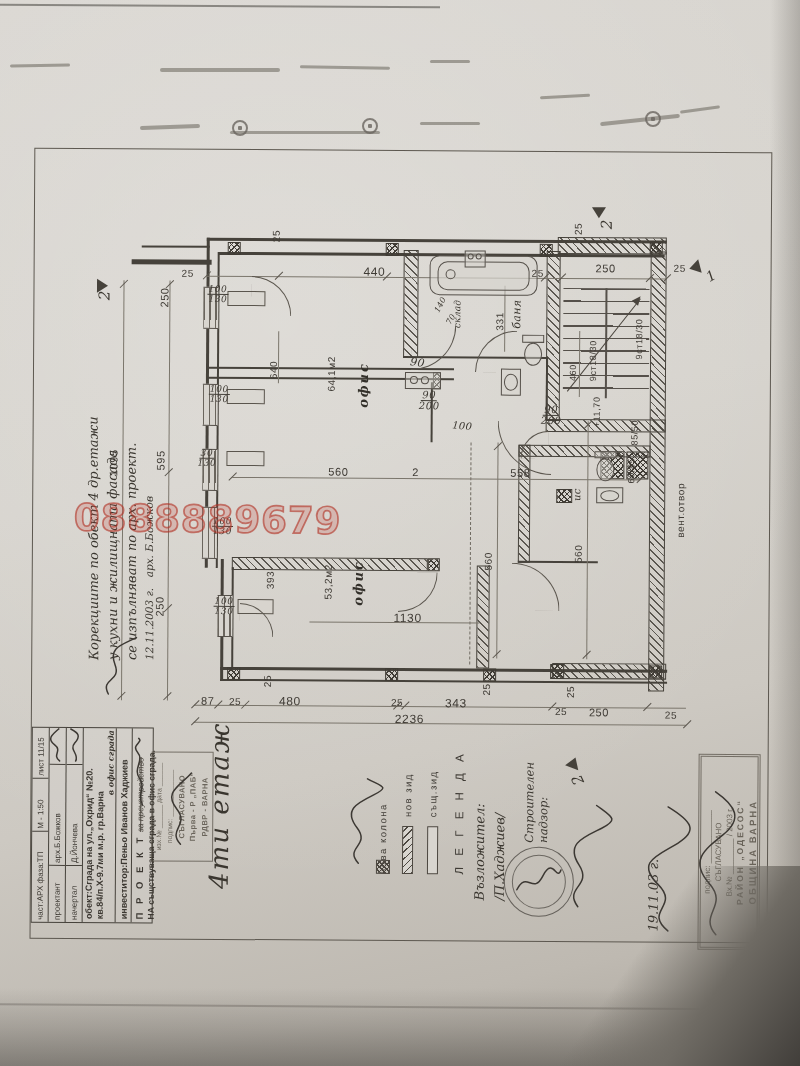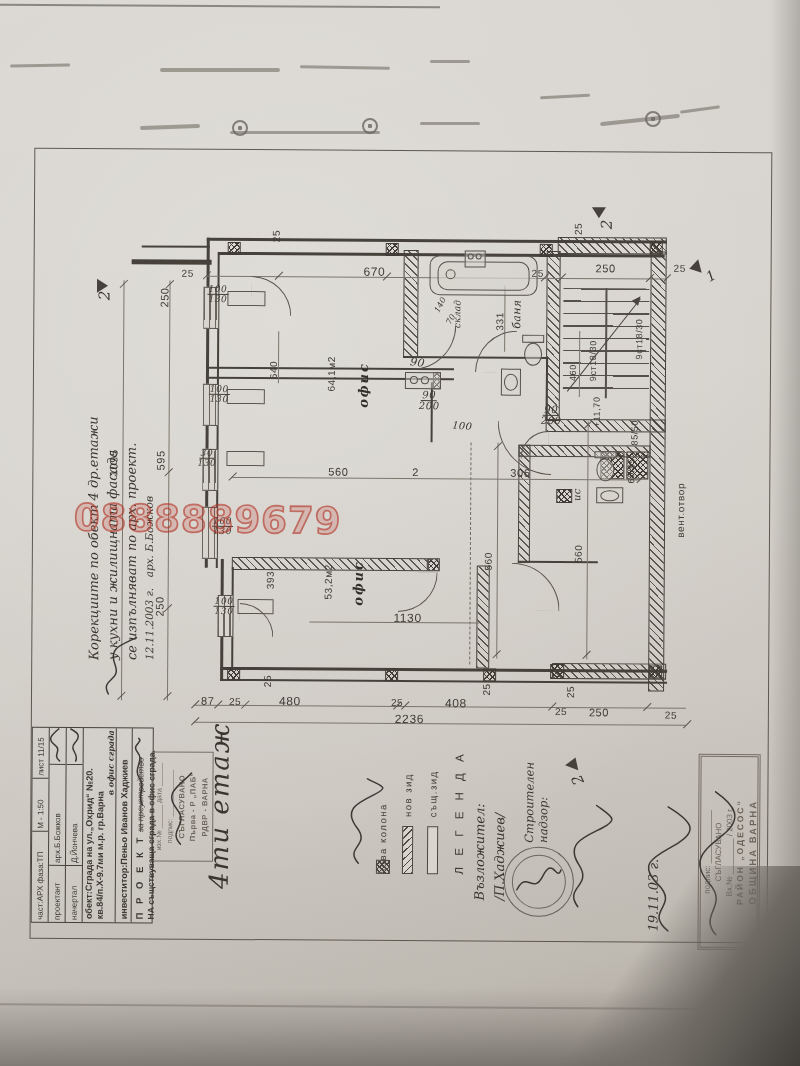--- a/index.html
+++ b/index.html
@@ -245,21 +245,21 @@
         <div class="fx el" style="left: 503px; top: 373px; width: 14px; height: 17px;"></div>
         <div class="fx" style="left: 594px; top: 450px; width: 22px; height: 7px;"></div>
         <div class="fx el" style="left: 596px; top: 457px; width: 18px; height: 23px;"></div>
         <div class="fx" style="left: 596px; top: 486px; width: 27px; height: 16px;"></div>
         <div class="fx el" style="left: 600px; top: 489px; width: 19px; height: 11px;"></div>
         <div class="tri" style="left: 94px; top: 282px; transform: rotate(-90deg);"></div>
         <div class="tri" style="left: 590px; top: 206px; transform: rotate(0deg);"></div>
         <div class="tri" style="left: 686px; top: 260px; transform: rotate(75deg);"></div>
         <div class="tri" style="left: 568px; top: 756px; transform: rotate(-160deg);"></div>
         <span class="lab" style="left: 270px; top: 243px; font-size: 10px; transform: rotate(-90deg);">25</span>
-        <span class="lab" style="left: 362px; top: 266px; font-size: 12px; transform: none;">670</span>
+        <span class="lab" style="left: 362px; top: 266px; font-size: 12px; transform: none;">440</span>
         <span class="lab" style="left: 158px; top: 309px; font-size: 11px; transform: rotate(-90deg);">250</span>
         <span class="lab" style="left: 180px; top: 270px; font-size: 10px; transform: none;">25</span>
         <span class="lab frac" style="left: 206px; top: 286px; font-size: 9px; transform: none;"><span class="ft">100</span><span>130</span></span>
         <span class="lab frac" style="left: 208px; top: 386px; font-size: 9px; transform: none;"><span class="ft">100</span><span>130</span></span>
         <span class="lab frac" style="left: 197px; top: 450px; font-size: 9px; transform: none;"><span class="ft">30</span><span>130</span></span>
         <span class="lab frac" style="left: 212px; top: 518px; font-size: 9px; transform: none;"><span class="ft">100</span><span>130</span></span>
         <span class="lab frac" style="left: 214px; top: 598px; font-size: 9px; transform: none;"><span class="ft">100</span><span>130</span></span>
         <span class="lab hand" style="left: 96px; top: 302px; font-size: 15px; transform: rotate(-90deg);">2</span>
         <span class="lab" style="left: 108px; top: 478px; font-size: 11px; transform: rotate(-90deg);">1095</span>
         <span class="lab" style="left: 155px; top: 472px; font-size: 11px; transform: rotate(-90deg);">595</span>
@@ -280,34 +280,34 @@
         <span class="lab" style="left: 326px; top: 392px; font-size: 10px; transform: rotate(-90deg);">64,1м2</span>
         <span class="lab handb" style="left: 356px; top: 408px; font-size: 13px; transform: rotate(-90deg);">офис</span>
         <span class="lab hand" style="left: 410px; top: 356px; font-size: 11px; transform: rotate(8deg);">90</span>
         <span class="lab frac" style="left: 418px; top: 390px; font-size: 10px; transform: none;"><span class="ft">90</span><span>200</span></span>
         <span class="lab frac" style="left: 540px; top: 404px; font-size: 10px; transform: none;"><span class="ft">90</span><span>200</span></span>
         <span class="lab" style="left: 592px; top: 426px; font-size: 9px; transform: rotate(-90deg);">+11,70</span>
         <span class="lab" style="left: 630px; top: 444px; font-size: 9px; transform: rotate(-90deg);">85/50</span>
         <span class="lab" style="left: 627px; top: 482px; font-size: 9px; transform: rotate(-90deg);">60/85</span>
         <span class="lab" style="left: 328px; top: 467px; font-size: 11px; transform: none;">560</span>
         <span class="lab" style="left: 412px; top: 467px; font-size: 11px; transform: none;">2</span>
-        <span class="lab" style="left: 510px; top: 467px; font-size: 11px; transform: none;">306</span>
+        <span class="lab" style="left: 510px; top: 467px; font-size: 11px; transform: none;">558</span>
         <span class="lab" style="left: 484px; top: 570px; font-size: 10px; transform: rotate(-90deg);">560</span>
         <span class="lab" style="left: 574px; top: 562px; font-size: 10px; transform: rotate(-90deg);">560</span>
         <span class="lab hand" style="left: 572px; top: 500px; font-size: 10px; transform: rotate(-90deg);">ис</span>
         <span class="lab handb" style="left: 352px; top: 606px; font-size: 13px; transform: rotate(-90deg);">офис</span>
         <span class="lab" style="left: 324px; top: 600px; font-size: 10px; transform: rotate(-90deg);">53,2м2</span>
         <span class="lab" style="left: 266px; top: 590px; font-size: 10px; transform: rotate(-90deg);">393</span>
         <span class="lab" style="left: 394px; top: 612px; font-size: 12px; transform: none;">1130</span>
         <span class="lab" style="left: 264px; top: 688px; font-size: 10px; transform: rotate(-90deg);">25</span>
         <span class="lab" style="left: 202px; top: 697px; font-size: 11px; transform: none;">87</span>
         <span class="lab" style="left: 230px; top: 698px; font-size: 10px; transform: none;">25</span>
         <span class="lab" style="left: 280px; top: 696px; font-size: 12px; transform: none;">480</span>
         <span class="lab" style="left: 392px; top: 698px; font-size: 10px; transform: none;">25</span>
-        <span class="lab" style="left: 446px; top: 697px; font-size: 12px; transform: none;">408</span>
+        <span class="lab" style="left: 446px; top: 697px; font-size: 12px; transform: none;">343</span>
         <span class="lab" style="left: 396px; top: 713px; font-size: 12px; transform: none;">2236</span>
         <span class="lab" style="left: 483px; top: 695px; font-size: 10px; transform: rotate(-90deg);">25</span>
         <span class="lab" style="left: 567px; top: 697px; font-size: 10px; transform: rotate(-90deg);">25</span>
         <span class="lab" style="left: 556px; top: 706px; font-size: 10px; transform: none;">25</span>
         <span class="lab" style="left: 590px; top: 706px; font-size: 11px; transform: none;">250</span>
         <span class="lab" style="left: 666px; top: 709px; font-size: 10px; transform: none;">25</span>
         <span class="lab hand" style="left: 575px; top: 786px; font-size: 15px; transform: rotate(-115deg);">2</span>
         <span class="lab hand" style="left: 432px; top: 310px; font-size: 8px; transform: rotate(-62deg);">140</span>
         <span class="lab hand" style="left: 444px; top: 322px; font-size: 8px; transform: rotate(-62deg);">70</span>
         <span class="lab hand" style="left: 452px; top: 420px; font-size: 10px; transform: rotate(5deg);">100</span>

